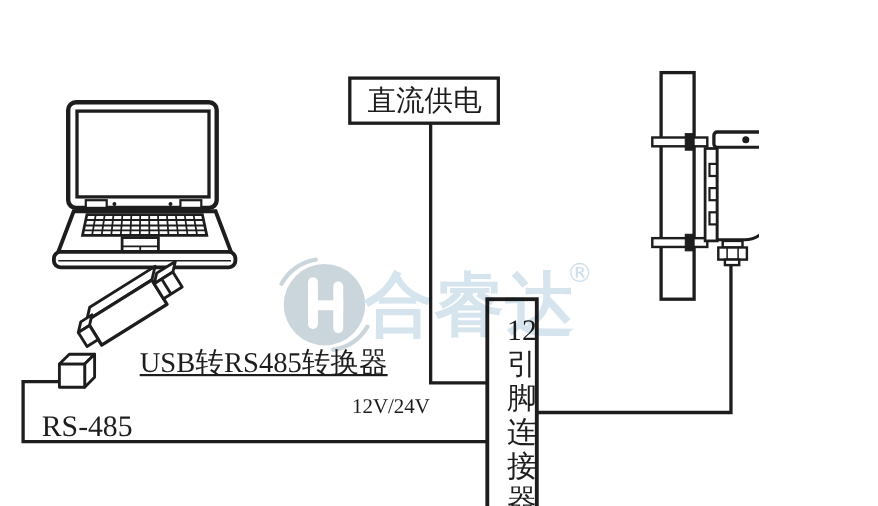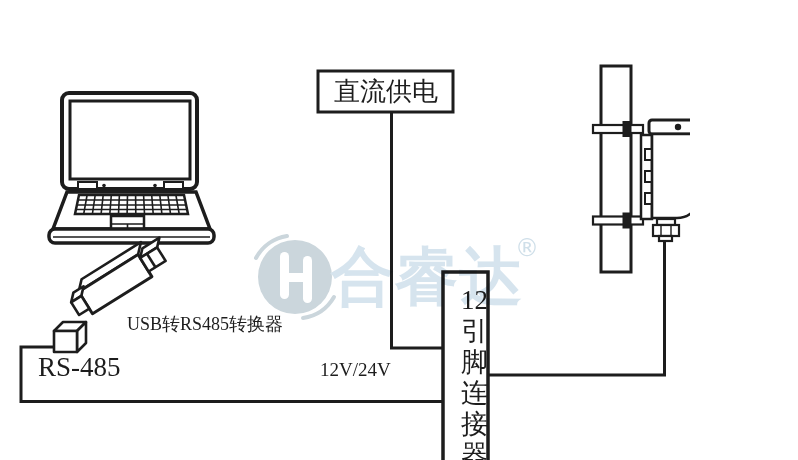--- a/index.html
+++ b/index.html
@@ -8,22 +8,22 @@
     font-family:"Liberation Serif","DejaVu Serif",serif;
     color:#1d1d1d; overflow:hidden;margin-top:48px;
   }
   .layer { position:absolute; left:0; top:0; width:798px; height:460px; }
   svg { display:block; }
   .lbl { position:absolute; white-space:nowrap; color:#1d1d1d; }
   .dc-label {
     left:319px; top:23px; width:134px; height:41px;
     line-height:41px; text-align:center; font-size:26px;
   }
-  .usb-label   { left:127px; top:264px; font-size:18px; }
-  .rs485-label { left:38px;  top:304px; font-size:27px; }
+  .usb-label   { left:127px; top:264px; font-size:26px;text-decoration:underline; }
+  .rs485-label { left:38px;  top:324px; font-size:27px; }
   .volt-label  { left:320px; top:311px; font-size:19px; }
   .pin-label {
     left:443px; top:224px; width:45px; height:219px;
     padding-top:13px; box-sizing:border-box; text-align:right;
   }
   .pin-label span { display:block; line-height:31px; font-size:27px; }
   .watermark { mix-blend-mode:multiply; pointer-events:none; }
   .brand-text {
     position:absolute; left:331px; top:193px;
     font-family:"DejaVu Sans","Liberation Sans",sans-serif;

